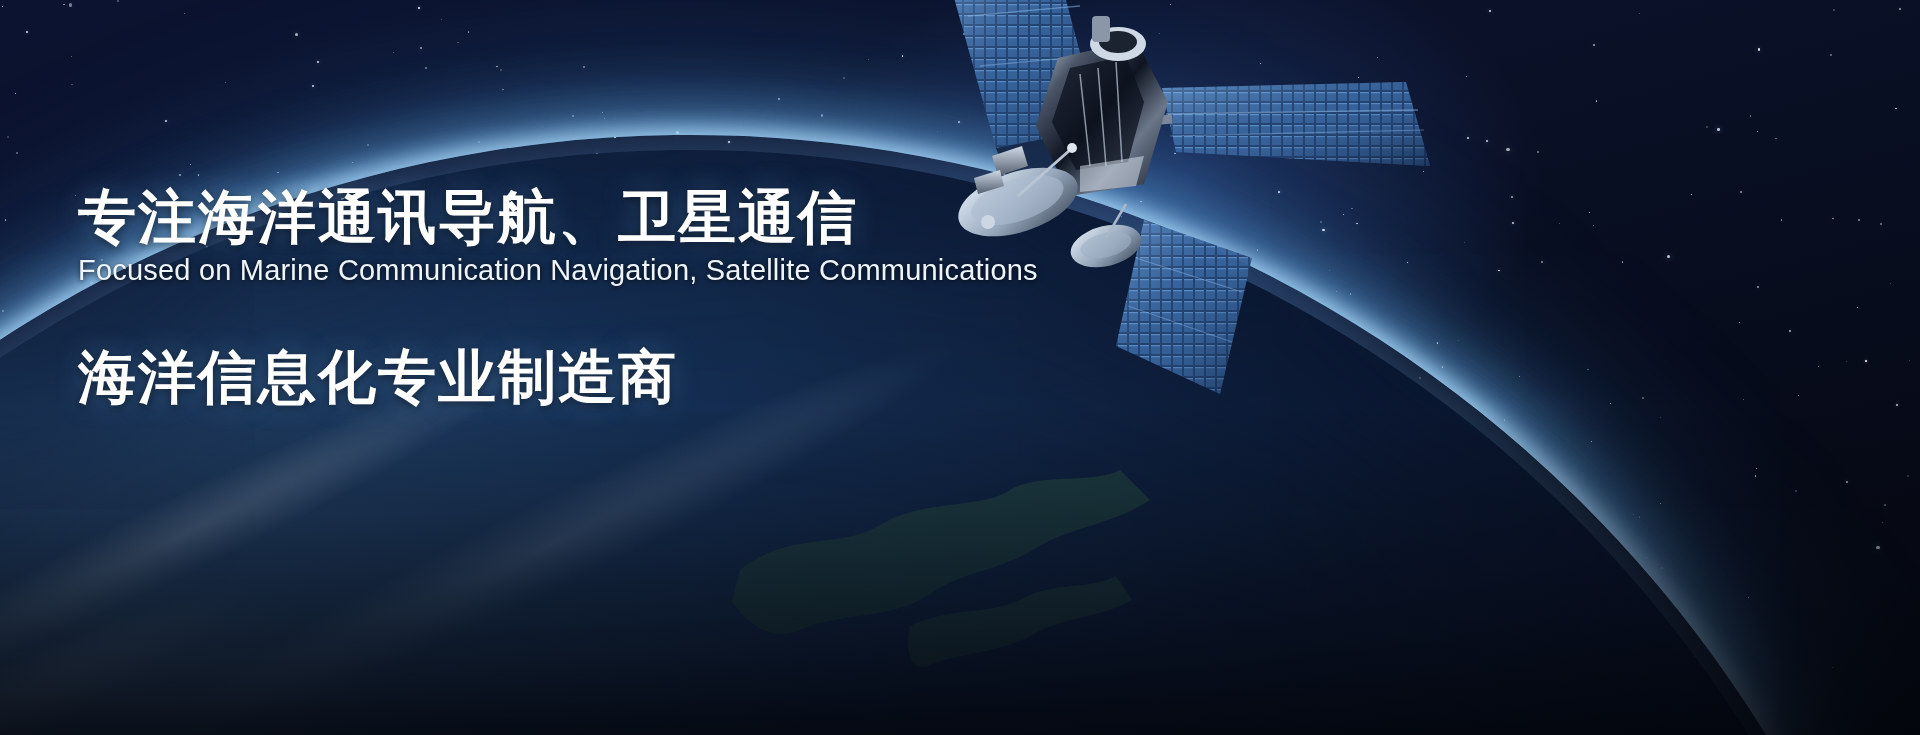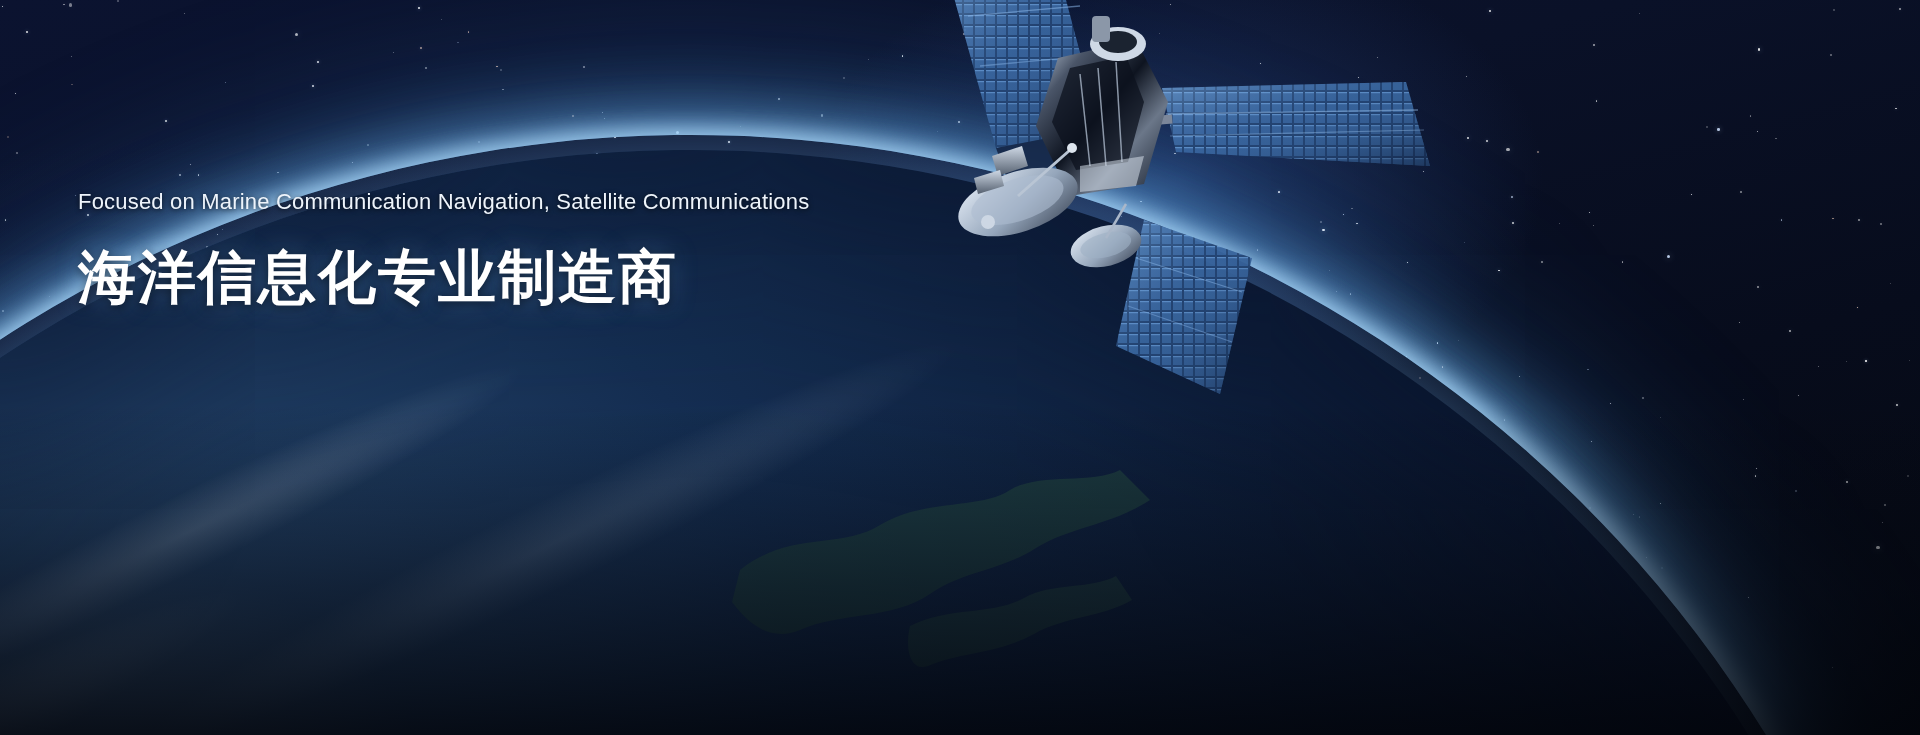--- a/index.html
+++ b/index.html
@@ -63,24 +63,24 @@
   .panel-grid { opacity:0.95; }
 
   
   .copy { position:absolute; left:78px; top:185px; width:1000px; }
   .headline {
     font-size:58px; font-weight:bold; color:#ffffff; letter-spacing:2px;
     line-height:1.12; white-space:nowrap;
     text-shadow:0 2px 10px rgba(0,0,0,0.55), 0 0 26px rgba(120,190,255,0.35);
   }
   .sub {
-    font-size:22px; color:#eef4fb; letter-spacing:0.2px; white-space:nowrap;
+    font-size:29px; color:#eef4fb; letter-spacing:0.2px; white-space:nowrap;
     margin-top:4px; text-shadow:0 1px 5px rgba(0,0,0,0.75);
   }
-  .block2 { margin-top:30px; }
+  .block2 { margin-top:58px; }
 </style>
 </head>
 <body>
 
 <div id="banner">
 
   <div class="stars" id="starfield">
       <span style="left:467.9px;top:31.4px;width:1.2px;height:1.2px;opacity:0.63;background:#ffd9c0;box-shadow:0 0 2.4px rgba(200,225,255,0.38)"></span>
       <span style="left:750.4px;top:711.5px;width:1.4px;height:1.4px;opacity:0.87;background:#ffffff;box-shadow:0 0 2.7px rgba(200,225,255,0.52)"></span>
       <span style="left:1846.1px;top:480.5px;width:2.1px;height:2.1px;opacity:0.74;background:#ffffff;box-shadow:0 0 4.1px rgba(200,225,255,0.45)"></span>
@@ -476,19 +476,20 @@
       <line x1="176" y1="268" x2="196" y2="234" stroke="#aab7c9" stroke-width="2.5"></line>
     </g>
     <g>
       <polygon points="62,186 92,176 98,196 68,206" fill="url(#hornGrad)"></polygon>
       <polygon points="44,208 70,200 74,216 48,224" fill="url(#hornGrad)"></polygon>
       <circle cx="58" cy="252" r="7" fill="#cdd7e4"></circle>
     </g>
   </svg>
 
   <div class="copy">
+    <div class="headline">专注海洋通讯导航、卫星通信</div>
     <div class="sub">Focused on Marine Communication Navigation, Satellite Communications</div>
     <div class="block2">
       <div class="headline">海洋信息化专业制造商</div>
     </div>
   </div>
 
 </div>
 
 </body></html>

